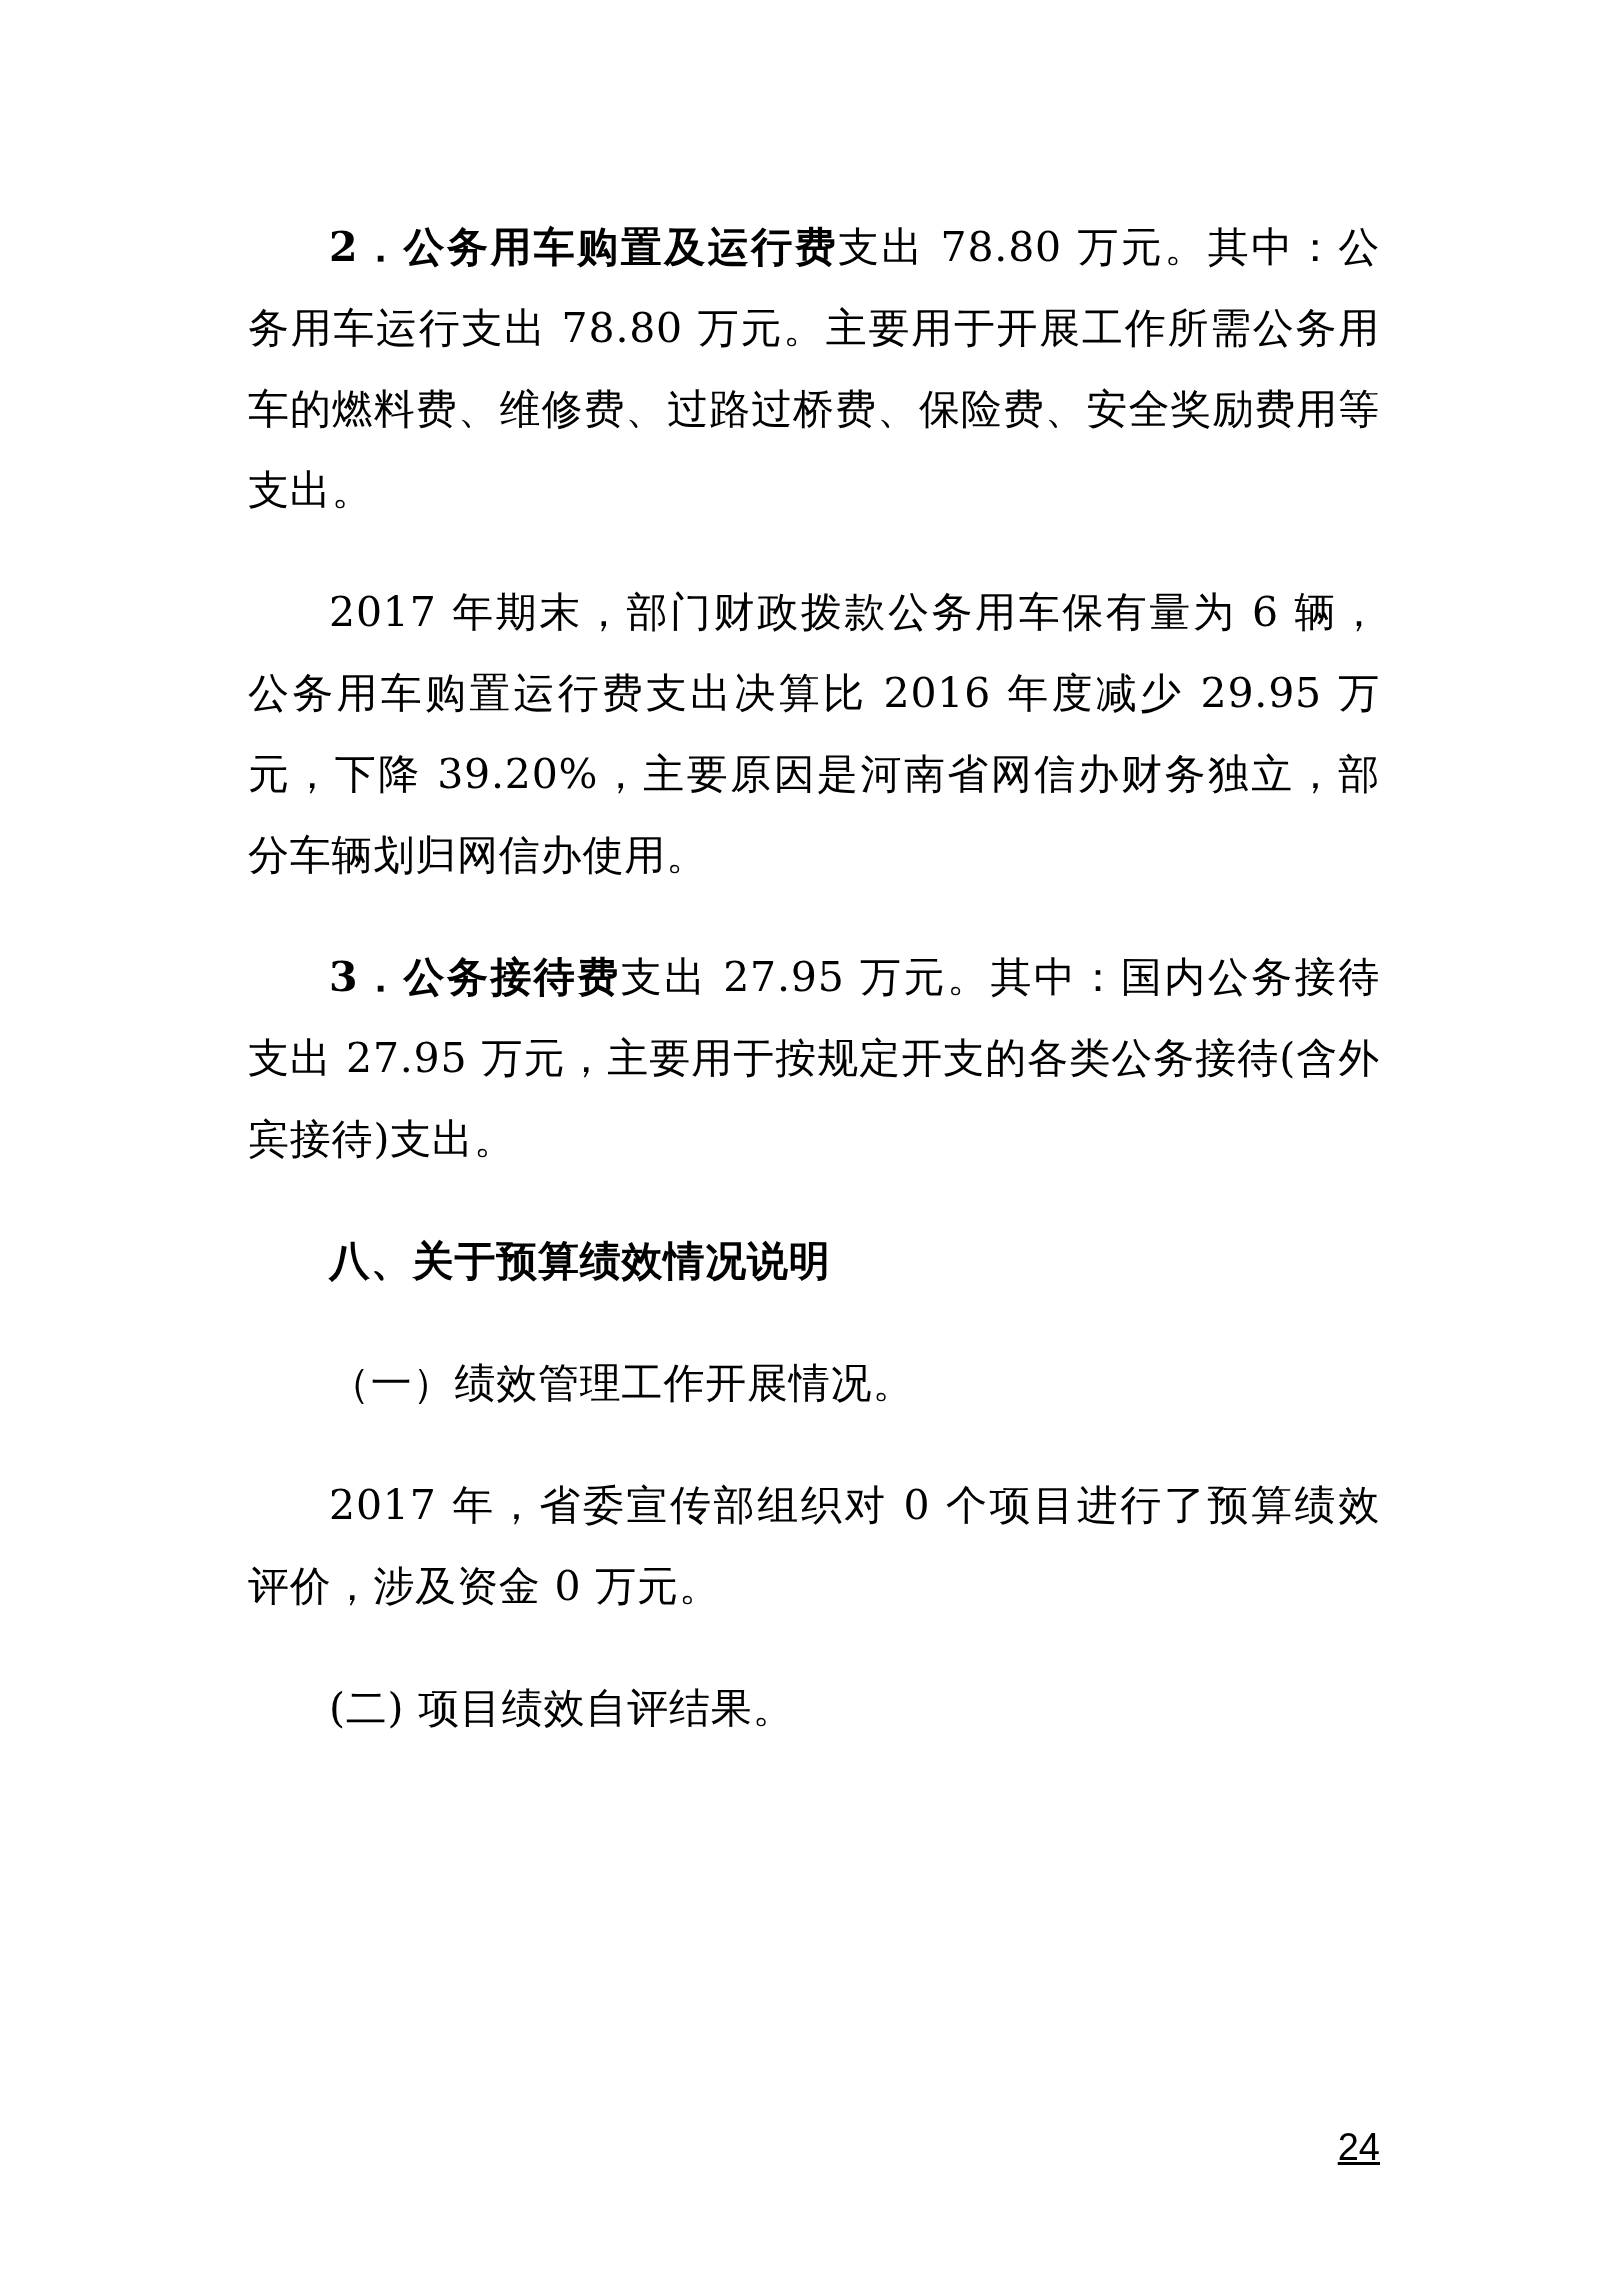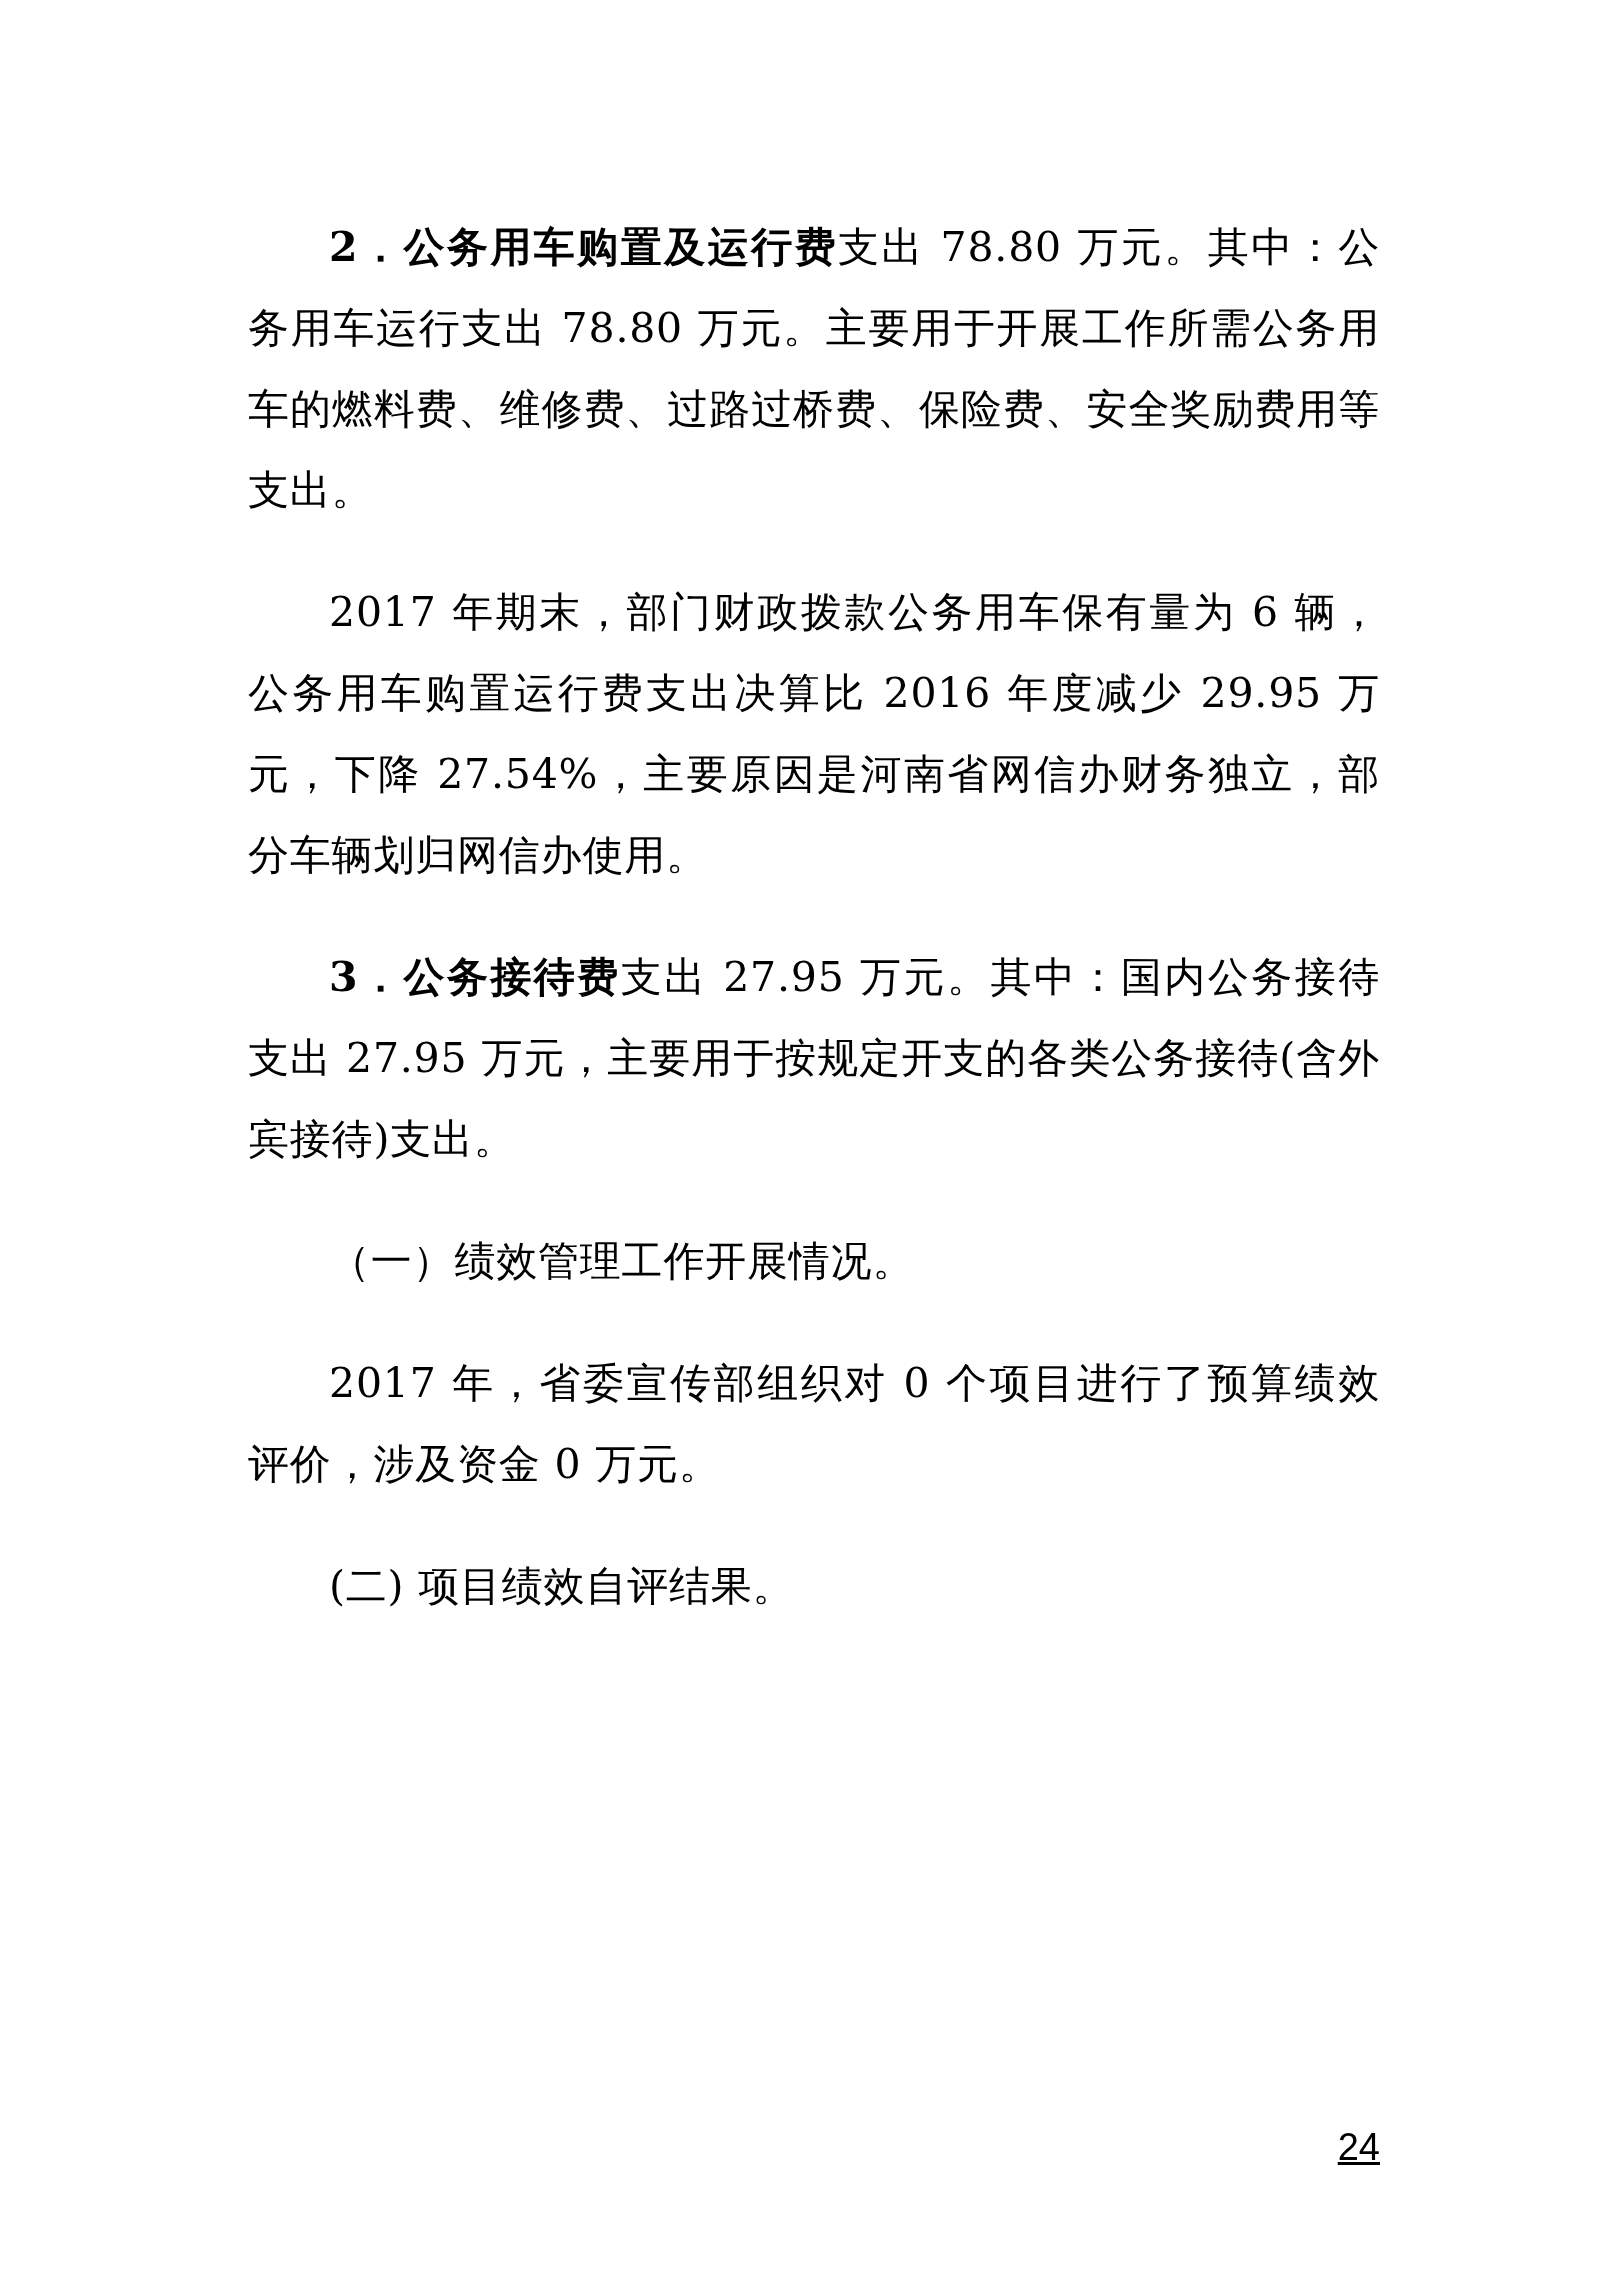--- a/index.html
+++ b/index.html
@@ -61,25 +61,26 @@
   }
 </style>
 </head>
 <body>
 
 <div class="page">
   <div class="content">
 
     <p class="body-para"><span class="b">2．公务用车购置及运行费</span><span>支出 78.80 万元。其中：公务用车运行支出 78.80 万元。主要用于开展工作所需公务用车的燃料费、维修费、过路过桥费、保险费、安全奖励费用等支出。</span></p>
 
-    <p class="body-para">2017 年期末，部门财政拨款公务用车保有量为 6 辆，公务用车购置运行费支出决算比 2016 年度减少 29.95 万元，下降 27.54%，主要原因是河南省网信办财务独立，部分车辆划归网信办使用。</p>
+    <p class="body-para">2017 年期末，部门财政拨款公务用车保有量为 6 辆，公务用车购置运行费支出决算比 2016 年度减少 29.95 万元，下降 39.20%，主要原因是河南省网信办财务独立，部分车辆划归网信办使用。</p>
 
     <p class="body-para"><span class="b">3．公务接待费</span><span>支出 27.95 万元。其中：国内公务接待支出 27.95 万元，主要用于按规定开支的各类公务接待(含外宾接待)支出。</span></p>
 
 
+    <h2 class="section-heading">八、关于预算绩效情况说明</h2>
 
     <p class="body-para kaiti-sub">（一）绩效管理工作开展情况。</p>
 
     <p class="body-para">2017 年，省委宣传部组织对 0 个项目进行了预算绩效评价，涉及资金 0 万元。</p>
 
     <p class="body-para kaiti-sub">(二) 项目绩效自评结果。</p>
 
   </div>
 
   <div class="page-number">24</div>

